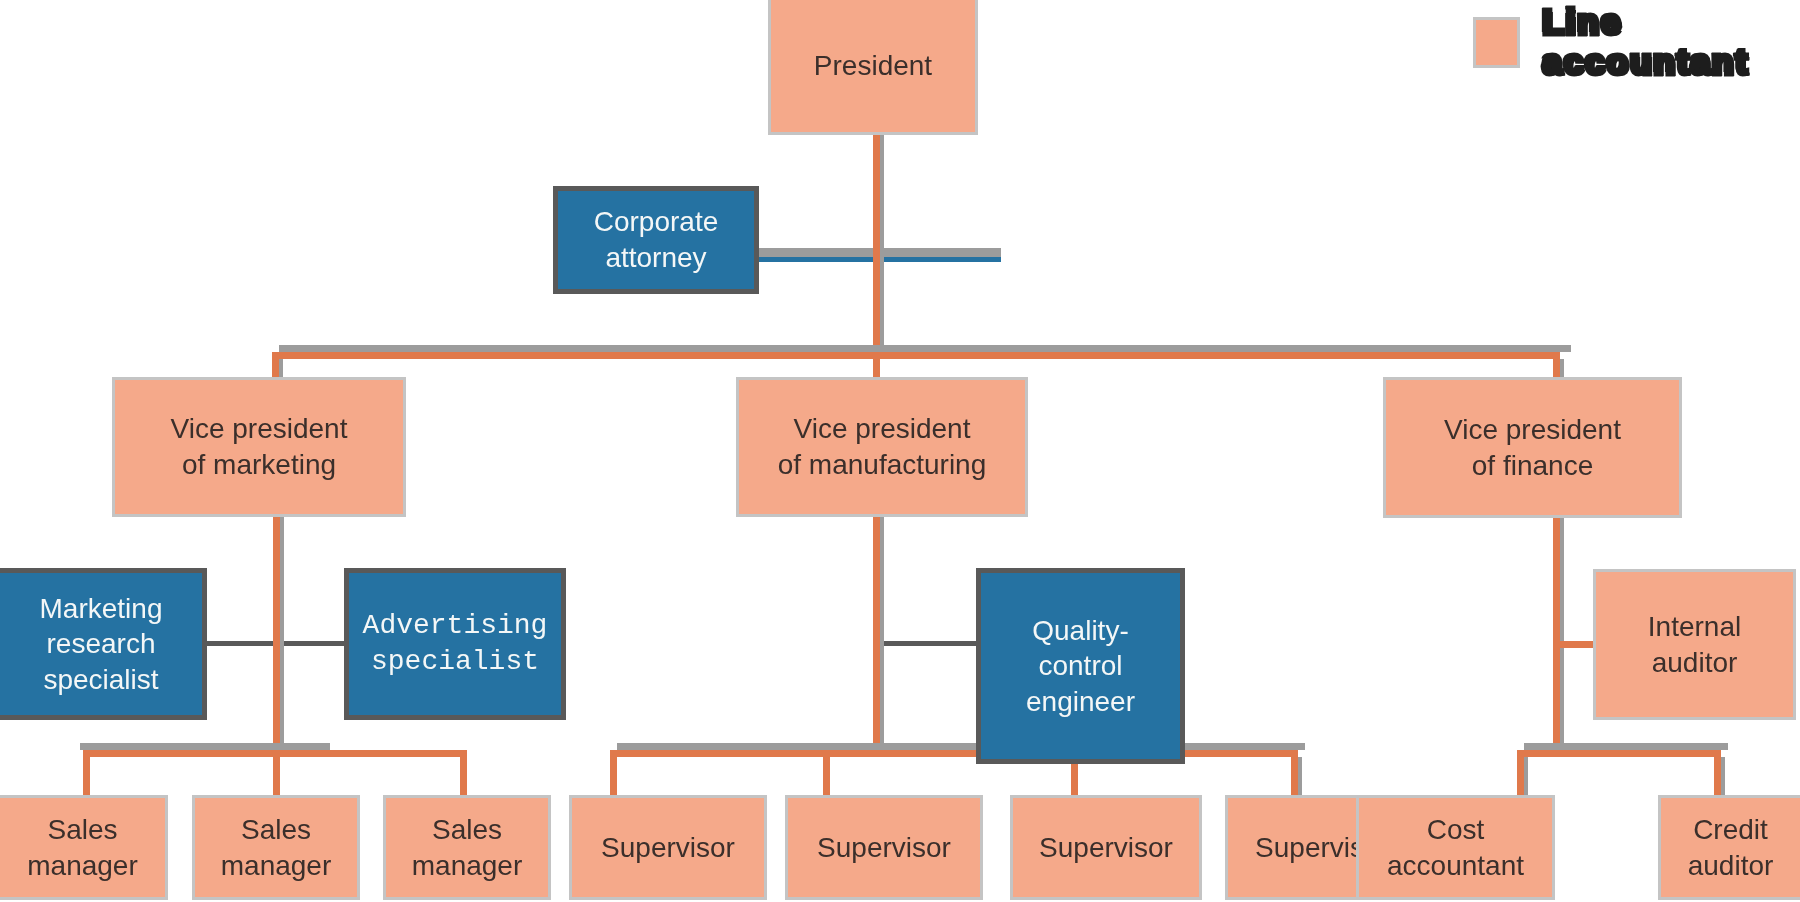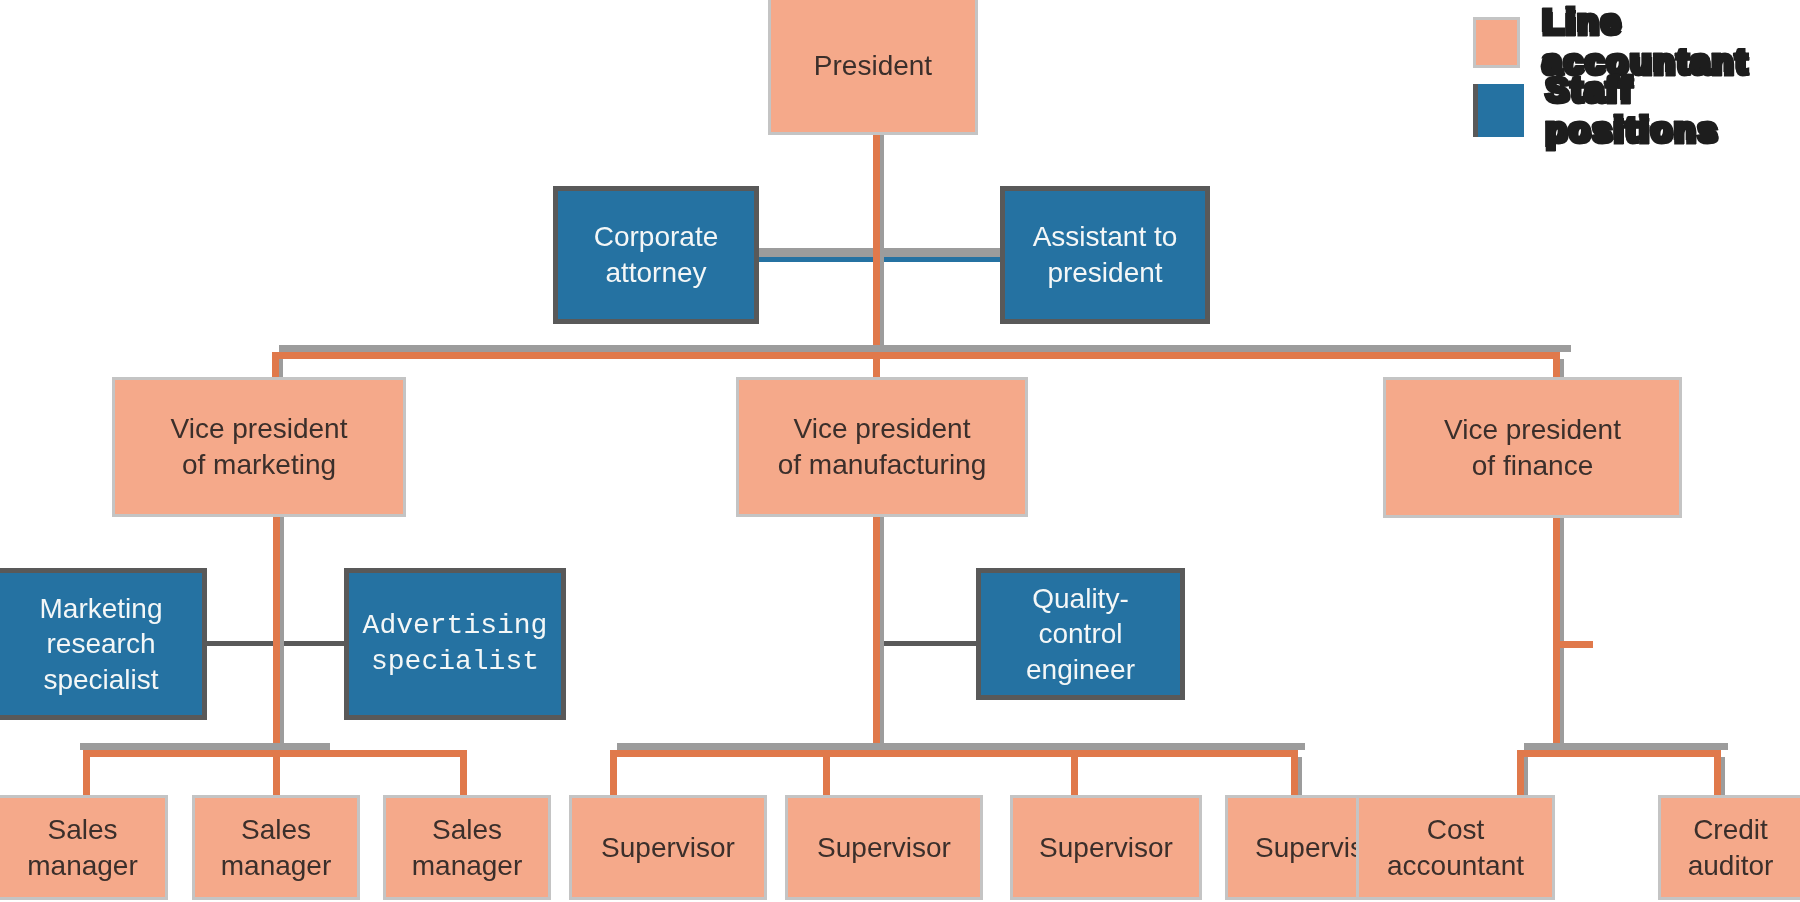--- a/index.html
+++ b/index.html
@@ -83,27 +83,23 @@
   <div class="ln orange" style="left:1517px;top:750px;width:204px;height:7px;"></div>
   <div class="ln gray" style="left:1524px;top:757px;width:4px;height:38px;"></div>
   <div class="ln orange" style="left:1517px;top:750px;width:7px;height:45px;"></div>
   <div class="ln gray" style="left:1721px;top:757px;width:4px;height:38px;"></div>
   <div class="ln orange" style="left:1714px;top:750px;width:7px;height:45px;"></div>
 
   <div class="node line-node" style="left:768px;top:-4px;width:210px;height:139px;">
       <span>President</span>
     </div>
 
-  <div class="node staff-node" style="left:553px;top:186px;width:206px;height:138px;justify-content:center;">
+  <div class="node staff-node" style="left:553px;top:186px;width:206px;height:108px;justify-content:center;">
       <span>Corporate
 attorney</span>
-    </div>
-  <div class="node staff-node" style="left:1000px;top:186px;width:210px;height:138px;">
-      <span>Assistant to
-president</span>
     </div>
 
   <div class="node line-node" style="left:112px;top:377px;width:294px;height:140px;">
       <span>Vice president
 of marketing</span>
     </div>
   <div class="node line-node" style="left:736px;top:377px;width:292px;height:140px;">
       <span>Vice president
 of manufacturing</span>
     </div>
@@ -114,24 +110,28 @@
 
   <div class="node staff-node" style="left:-5px;top:568px;width:212px;height:152px;">
       <span>Marketing
 research
 specialist</span>
     </div>
   <div class="node staff-node" style="left:344px;top:568px;width:222px;height:152px;font-family:Liberation Mono, monospace;">
       <span>Advertising
 specialist</span>
     </div>
-  <div class="node staff-node" style="left:976px;top:568px;width:209px;height:132px;">
+  <div class="node staff-node" style="left:976px;top:568px;width:209px;height:196px;">
       <span>Quality-
 control
 engineer</span>
+    </div>
+  <div class="node line-node" style="left:1593px;top:569px;width:203px;height:151px;">
+      <span>Internal
+auditor</span>
     </div>
 
   <div class="node line-node" style="left:-3px;top:795px;width:171px;height:105px;">
       <span>Sales
 manager</span>
     </div>
   <div class="node line-node" style="left:192px;top:795px;width:168px;height:105px;">
       <span>Sales
 manager</span>
     </div>
@@ -157,18 +157,14 @@
     </div>
   <div class="node line-node" style="left:1658px;top:795px;width:145px;height:105px;">
       <span>Credit
 auditor</span>
     </div>
 
   <div class="legend-row" style="left:1473px;top:2px;">
     <div class="swatch swatch-line"></div>
     <div class="legend-label">Line accountant</div>
   </div>
-  <div class="legend-row" style="left:1473px;top:70px;">
-    <div class="swatch swatch-staff"></div>
-    <div class="legend-label">Staff positions</div>
-  </div>
 
 </div>
 
 </body></html>

